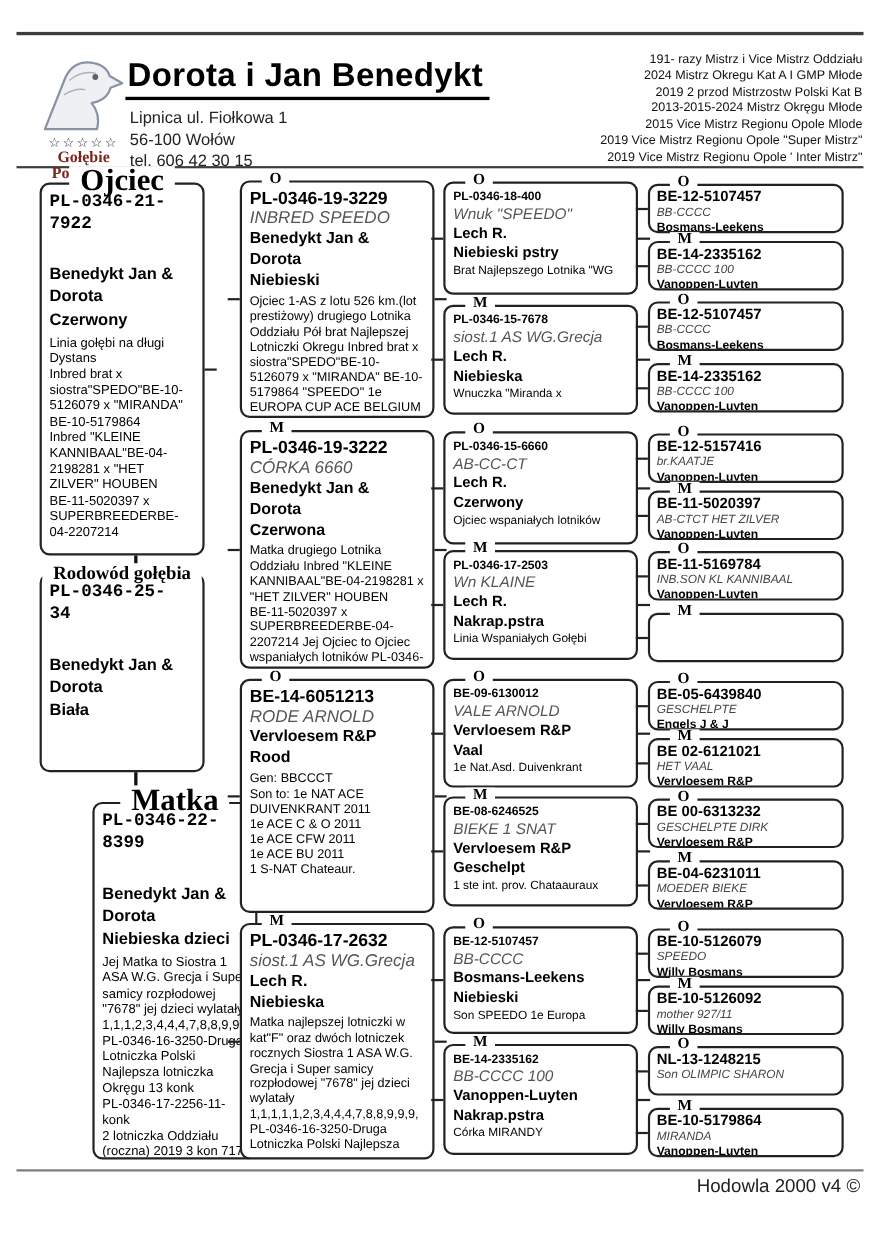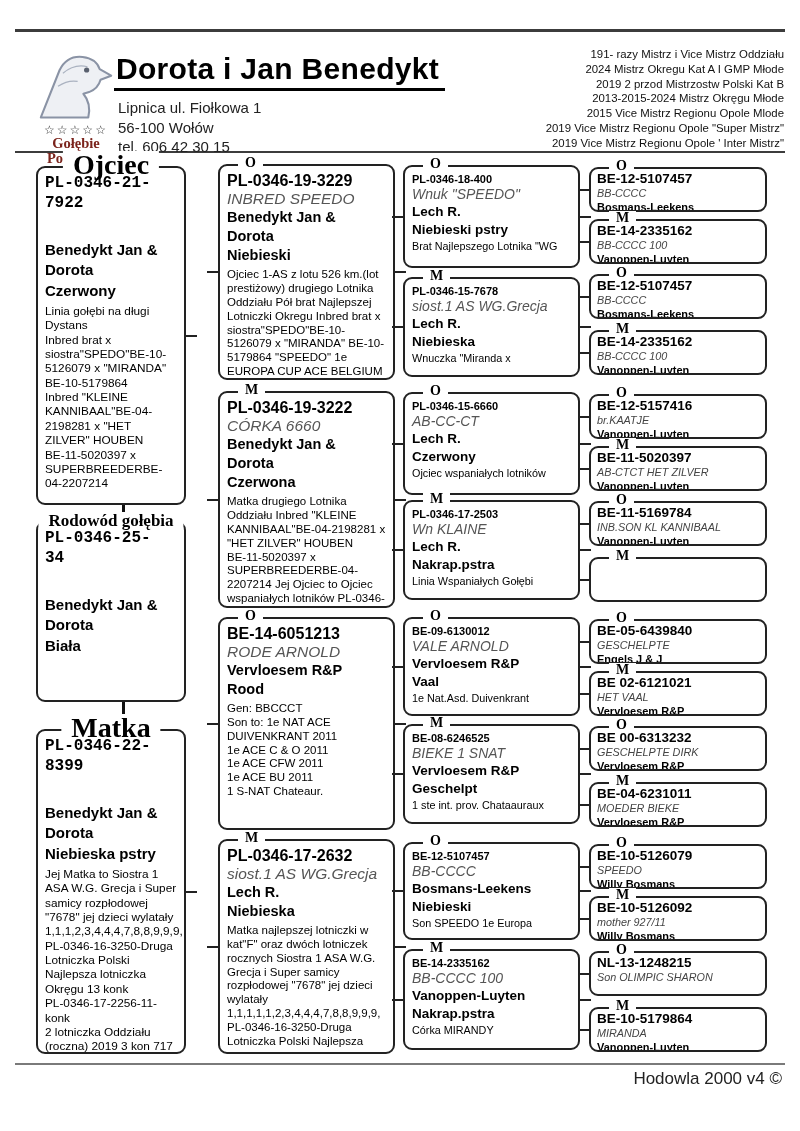--- a/index.html
+++ b/index.html
@@ -118,27 +118,27 @@
   <span class="legend small">Rodowód gołębia</span>
   <div class="content">
     <div class="ring">PL-0346-25- 34</div>
     <div class="owner">Benedykt Jan &amp; Dorota</div>
     <div class="colr">Biała</div>
   </div>
 </div>
 
 <div class="vline" style="top:702px;height:28px;"></div>
 
-<div class="pbox c1" style="top:729px;height:325px;">
+<div class="pbox c1" style="top:729px;height:325px;margin-left:48px;">
   <span class="legend big">Matka</span>
   <span class="stub r"></span>
   <div class="content">
     <div class="ring">PL-0346-22-8399</div>
     <div class="owner">Benedykt Jan &amp; Dorota</div>
-    <div class="colr">Niebieska pstry</div>
+    <div class="colr">Niebieska dzieci</div>
     <div class="desc">Jej Matka to Siostra 1 ASA W.G. Grecja i Super samicy rozpłodowej "7678" jej dzieci wylatały
 1,1,1,2,3,4,4,4,7,8,8,9,9,9,
 PL-0346-16-3250-Druga Lotniczka Polski Najlepsza lotniczka Okręgu 13 konk
 PL-0346-17-2256-11-konk
 2 lotniczka Oddziału (roczna) 2019 3 kon 717 km lot Okr.
 PI-0346-17-2079-8-konk
 1 kon 717 km lot Okręgowy (roczna)PL-0346-18-1003 najszybsza w kat B 4,4,9 5,96 coef</div>
   </div>
 </div>
 

